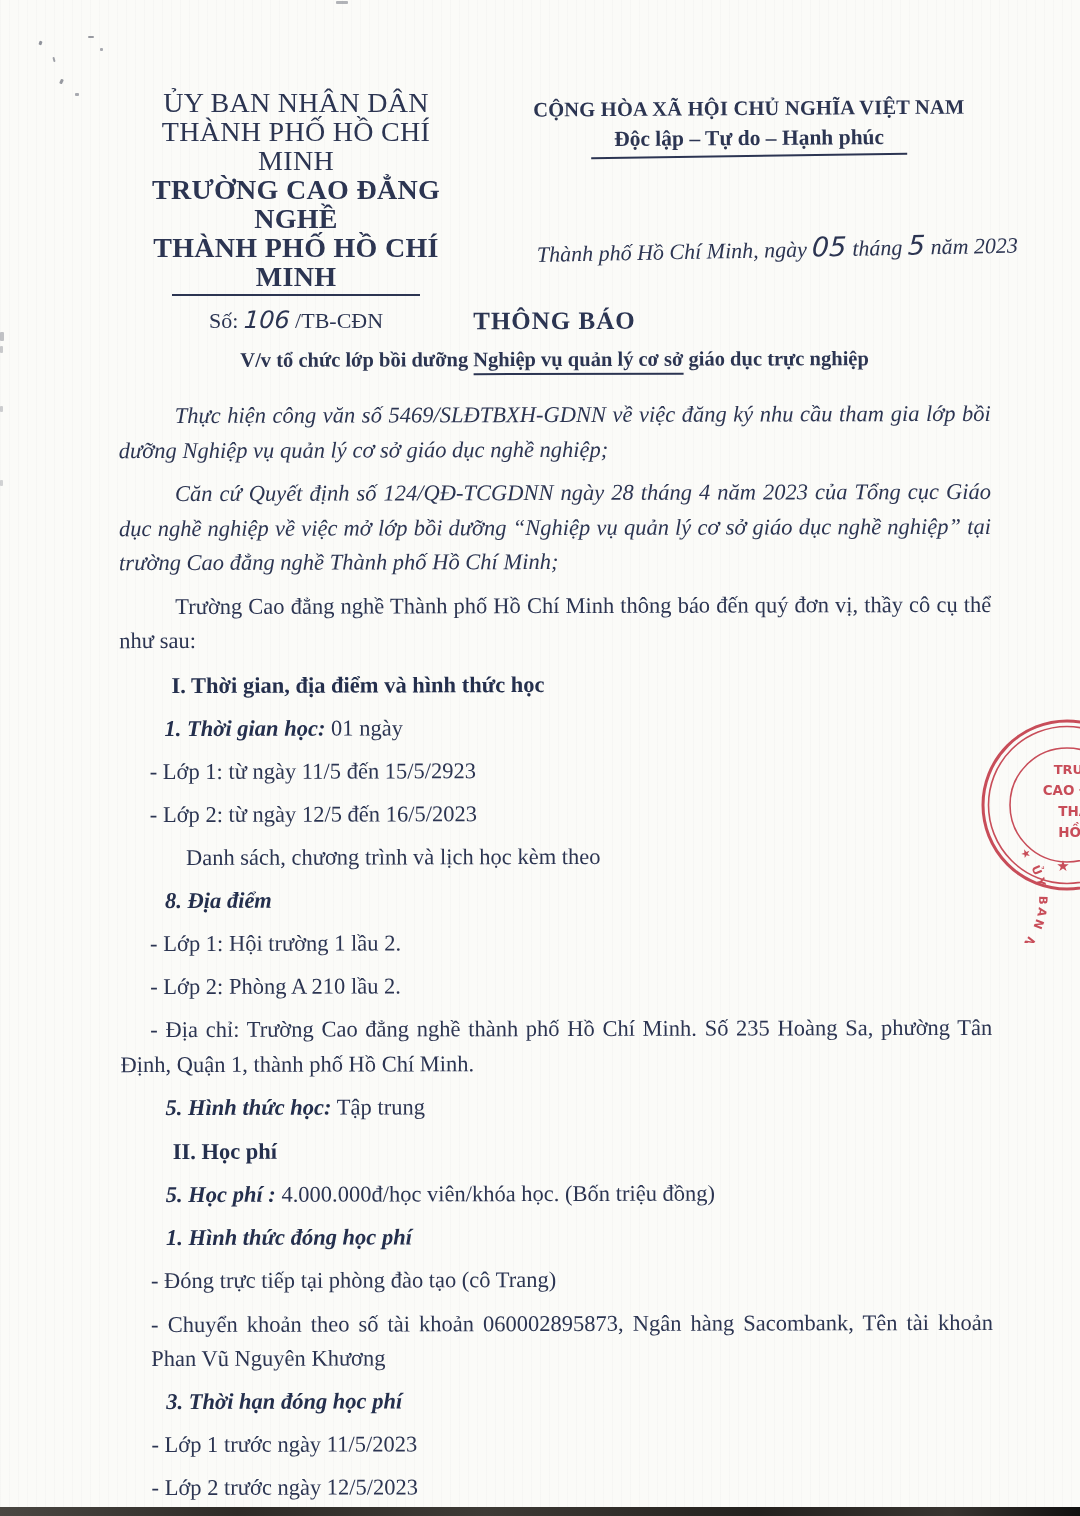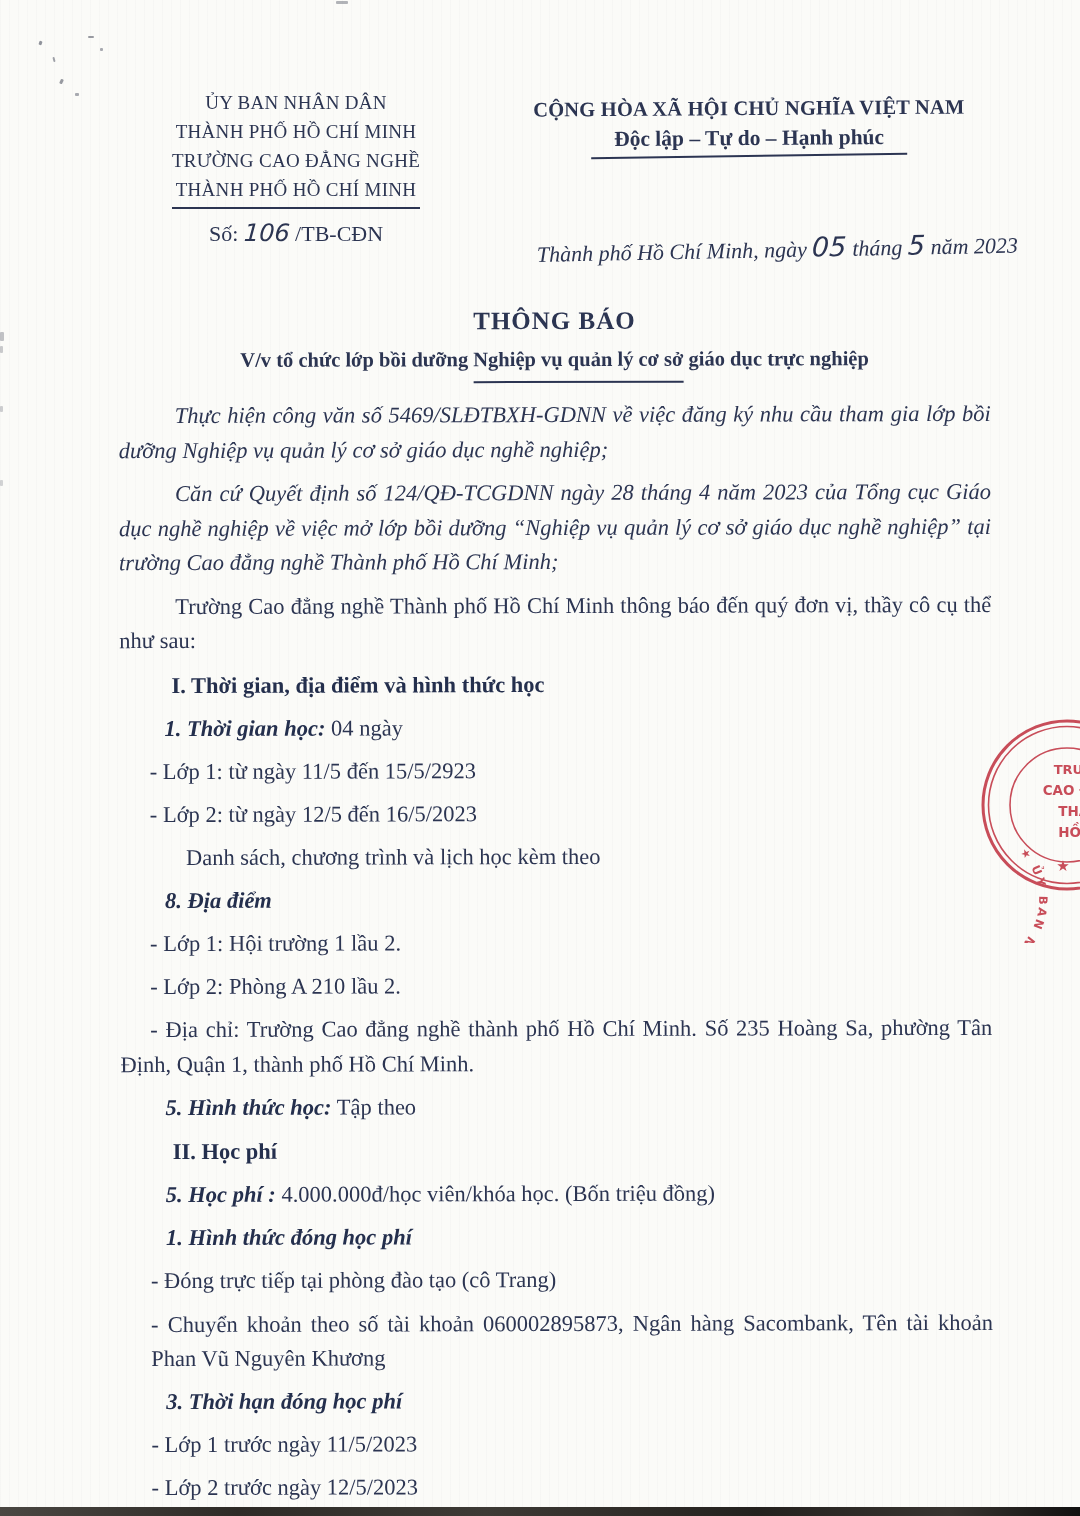--- a/index.html
+++ b/index.html
@@ -6,37 +6,37 @@
   body{width:1080px;height:1516px;overflow:hidden;background:#e8e8e6;}
   .page{
     position:relative;width:1080px;height:1516px;overflow:hidden;
     background-color:#fbfbf8;
     background-image:repeating-linear-gradient(90deg, rgba(110,110,125,0.03) 0 1px, rgba(0,0,0,0) 1px 9px);
     font-family:"Liberation Serif","DejaVu Serif",serif;
     color:#2c3552;
   }
   
   .hdr-left{position:absolute;left:128px;top:88px;width:336px;text-align:center;line-height:29px;}
-  .hdr-left .l{font-size:19px;letter-spacing:.3px;}
-  .hdr-left .bold{font-weight:normal;}
+  .hdr-left .l{font-size:28px;letter-spacing:.3px;}
+  .hdr-left .bold{font-weight:bold;}
   .hdr-left .rule{width:248px;border-top:2px solid #2c3552;margin:3px auto 0;}
   .so-line{margin-top:10px;font-size:22px;}
   .hand{font-family:"DejaVu Sans",sans-serif;font-style:italic;display:inline-block;transform:skew(-4deg);}
   .so-line .hand{font-size:24px;}
   .hdr-right{position:absolute;left:468px;top:97px;width:562px;text-align:center;transform:rotate(-0.4deg);}
   .hdr-right .l1{font-size:20.5px;font-weight:bold;letter-spacing:.2px;}
   .hdr-right .l2{font-size:21.5px;font-weight:bold;margin-top:6px;}
   .hdr-right .rule{width:316px;border-top:2.5px solid #2c3552;margin:4px auto 0;transform:rotate(-0.4deg);}
   .dateline{position:absolute;left:460px;top:238px;width:558px;text-align:right;font-style:italic;font-size:22px;transform:rotate(-1.1deg);white-space:nowrap;}
   .dateline .hand{font-size:27px;line-height:22px;}
   
   .content{position:absolute;left:120px;top:306px;width:872px;font-size:22.5px;line-height:34.5px;transform:rotate(-0.15deg);}
   .doc-title{text-align:center;font-weight:bold;font-size:25px;letter-spacing:1px;line-height:30px;}
   .doc-subtitle{text-align:center;font-weight:bold;font-size:20.5px;margin-top:8px;line-height:30px;}
-  .doc-subtitle .u{border-bottom:2.5px solid #2c3552;padding-bottom:11px;}
+  .doc-subtitle .u{border-bottom:2.5px solid #2c3552;padding-bottom:3px;}
   .para{margin-top:9px;text-align:justify;text-indent:56px;}
   .it{font-style:italic;}
   .h1{margin:10px 0 0 52px;font-weight:bold;color:#242f4d;}
   .h2{margin:8.5px 0 0 45px;}
   .lbl{font-weight:bold;font-style:italic;color:#242f4d;font-family:Liberation Serif, serif;}
   .li{margin:8.5px 0 0 30px;}
   .note{margin:8.5px 0 0 66px;}
   .addr{margin-top:9px;text-indent:30px;text-align:justify;}
   .bank{margin:9px 0 0 30px;text-align:justify;}
   
@@ -71,31 +71,31 @@
   <div class="content">
     <div class="doc-title">THÔNG BÁO</div>
     <div class="doc-subtitle"><span>V/v tổ chức lớp bồi dưỡng </span><span class="u">Nghiệp vụ quản lý cơ sở</span><span> giáo dục trực nghiệp</span></div>
 
     <div class="para it" style="margin-top:24px;">Thực hiện công văn số 5469/SLĐTBXH-GDNN về việc đăng ký nhu cầu tham gia lớp bồi dưỡng Nghiệp vụ quản lý cơ sở giáo dục nghề nghiệp;</div>
     <div class="para it">Căn cứ Quyết định số 124/QĐ-TCGDNN ngày 28 tháng 4 năm 2023 của Tổng cục Giáo dục nghề nghiệp về việc mở lớp bồi dưỡng “Nghiệp vụ quản lý cơ sở giáo dục nghề nghiệp” tại trường Cao đẳng nghề Thành phố Hồ Chí Minh;</div>
     <div class="para">Trường Cao đẳng nghề Thành phố Hồ Chí Minh thông báo đến quý đơn vị, thầy cô cụ thể như sau:</div>
 
     <div class="h1">I. Thời gian, địa điểm và hình thức học</div>
 
-    <div class="h2"><span class="lbl">1. Thời gian học:</span><span> 04 ngày</span></div>
+    <div class="h2"><span class="lbl">1. Thời gian học:</span><span> 01 ngày</span></div>
     <div class="li">- Lớp 1: từ ngày 11/5 đến 15/5/2923</div>
     <div class="li">- Lớp 2: từ ngày 12/5 đến 16/5/2023</div>
     <div class="note">Danh sách, chương trình và lịch học kèm theo</div>
 
     <div class="h2"><span class="lbl">8. Địa điểm</span></div>
     <div class="li">- Lớp 1: Hội trường 1 lầu 2.</div>
     <div class="li">- Lớp 2: Phòng A 210 lầu 2.</div>
     <div class="addr">- Địa chỉ: Trường Cao đẳng nghề thành phố Hồ Chí Minh. Số 235 Hoàng Sa, phường Tân Định, Quận 1, thành phố Hồ Chí Minh.</div>
 
-    <div class="h2"><span class="lbl">5. Hình thức học:</span><span> Tập theo</span></div>
+    <div class="h2"><span class="lbl">5. Hình thức học:</span><span> Tập trung</span></div>
 
     <div class="h1">II. Học phí</div>
 
     <div class="h2"><span class="lbl">5. Học phí :</span><span> 4.000.000đ/học viên/khóa học. (Bốn triệu đồng)</span></div>
 
     <div class="h2"><span class="lbl">1. Hình thức đóng học phí</span></div>
     <div class="li">- Đóng trực tiếp tại phòng đào tạo (cô Trang)</div>
     <div class="bank">- Chuyển khoản theo số tài khoản 060002895873, Ngân hàng Sacombank, Tên tài khoản Phan Vũ Nguyên Khương</div>
 
     <div class="h2"><span class="lbl">3. Thời hạn đóng học phí</span></div>

